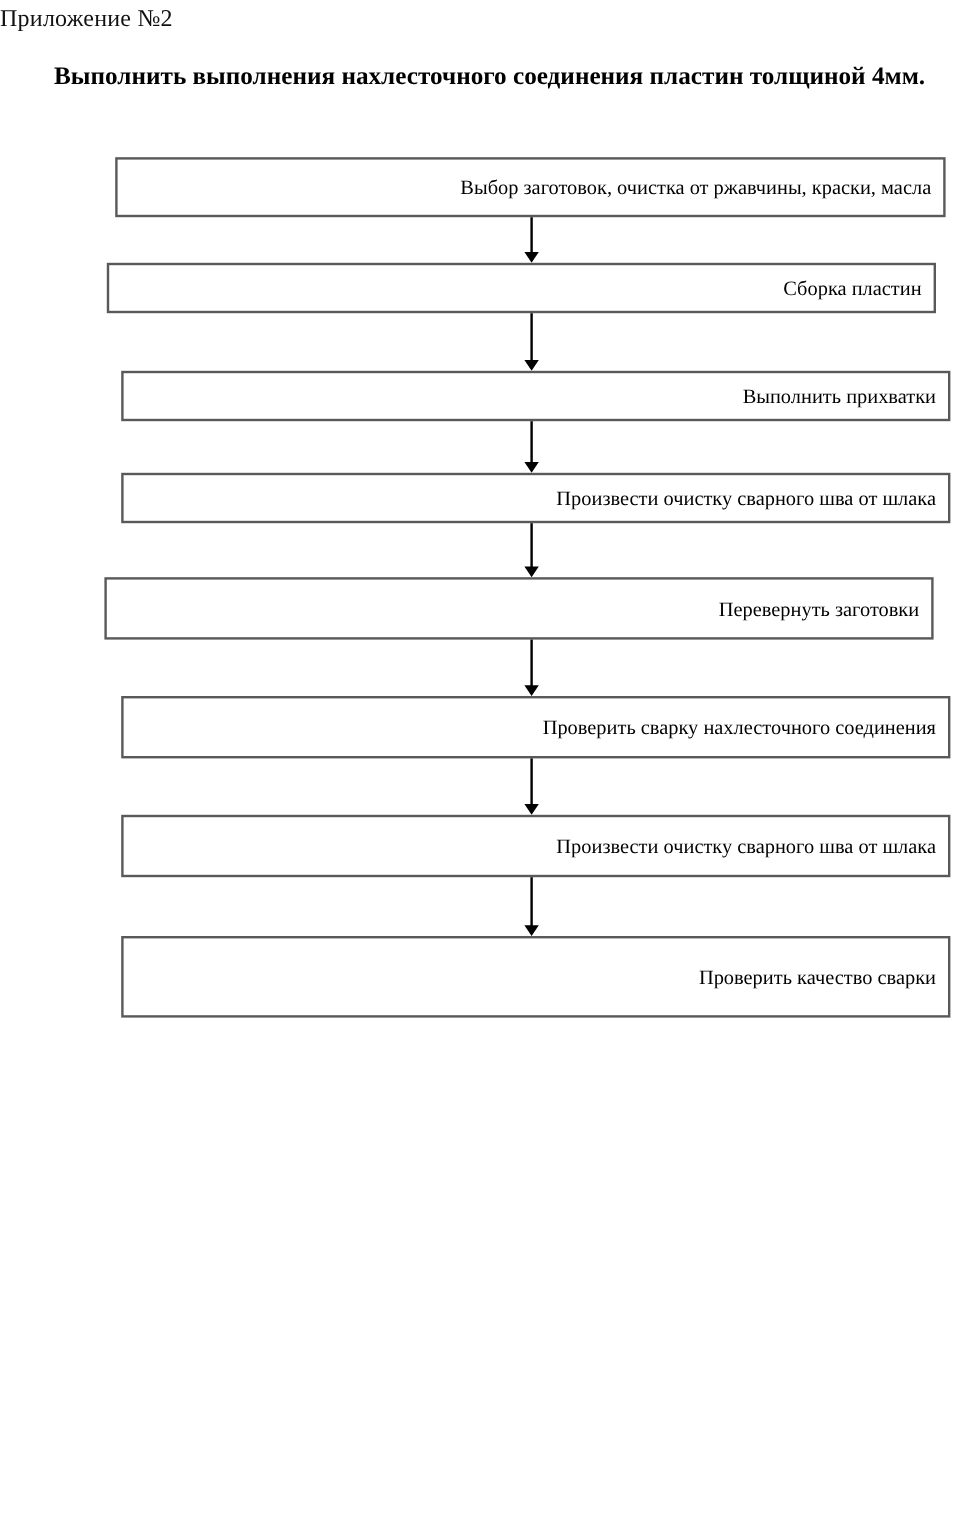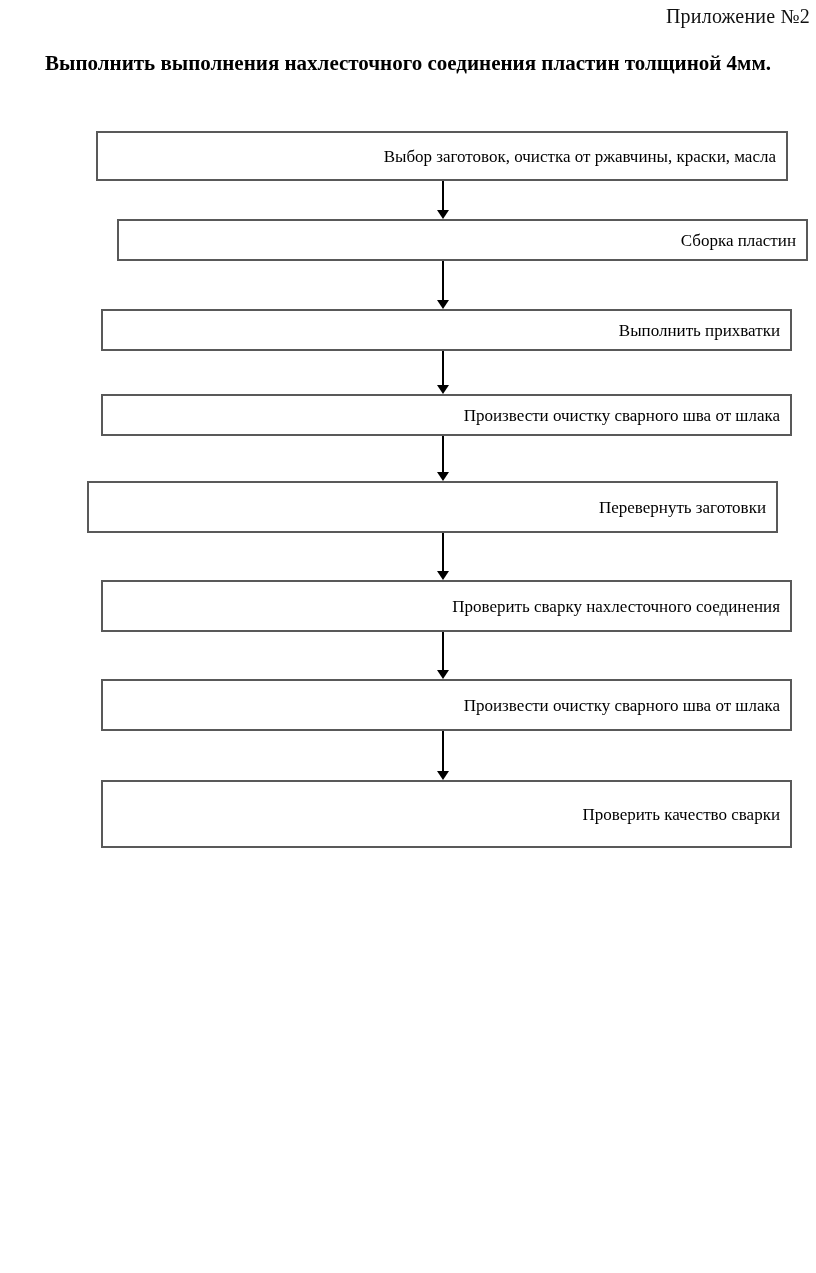--- a/index.html
+++ b/index.html
@@ -15,21 +15,20 @@
     color: #000000;
     overflow: hidden;
   }
 
   
   .page-header {
     position: absolute;
     top: 4px;
     left: 0;
     width: 810px;
-    text-align: right;
     font-size: 20px;
     line-height: 24px;
     letter-spacing: 0.2px;
     color: #111111;
   }
 
   
   .doc-title {
     position: absolute;
     top: 46px;
@@ -108,21 +107,21 @@
     <div class="node" style="width:692px; height:50px;">
       <span class="node-label">Выбор заготовок, очистка от ржавчины, краски, масла</span>
     </div>
   </div>
 
   <div class="connector" style="left:436px; top:53px; height:38px;">
     <div class="shaft" style="height:30px;"></div>
     <div class="head"></div>
   </div>
 
-  <div class="node-wrap" style="left:117px; top:91px;">
+  <div class="node-wrap" style="left:89px; top:91px;">
     <div class="node" style="width:691px; height:42px;">
       <span class="node-label">Сборка пластин</span>
     </div>
   </div>
 
   <div class="connector" style="left:436px; top:133px; height:48px;">
     <div class="shaft" style="height:40px;"></div>
     <div class="head"></div>
   </div>
 

